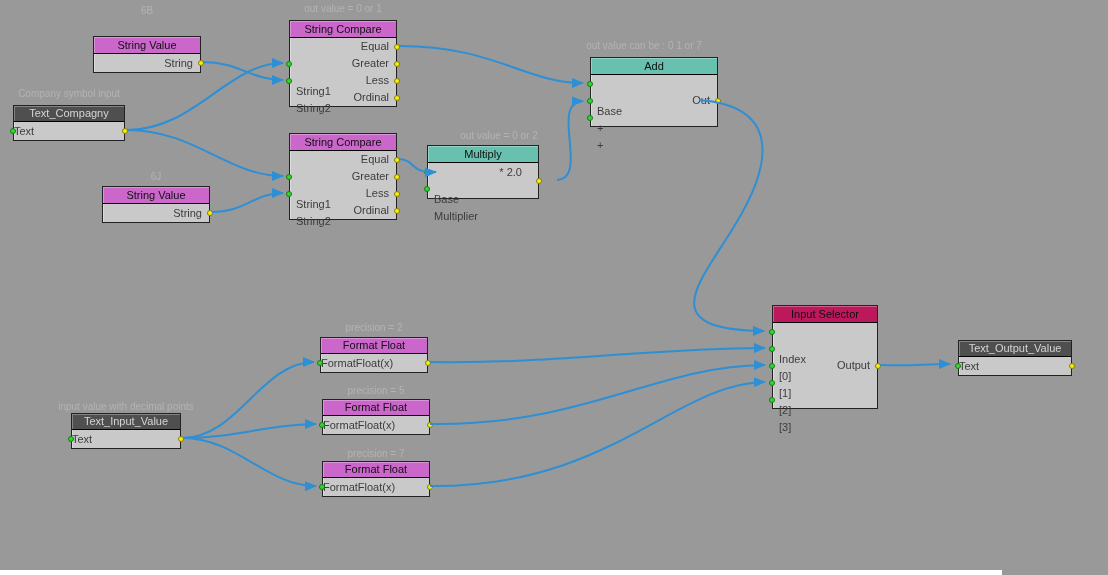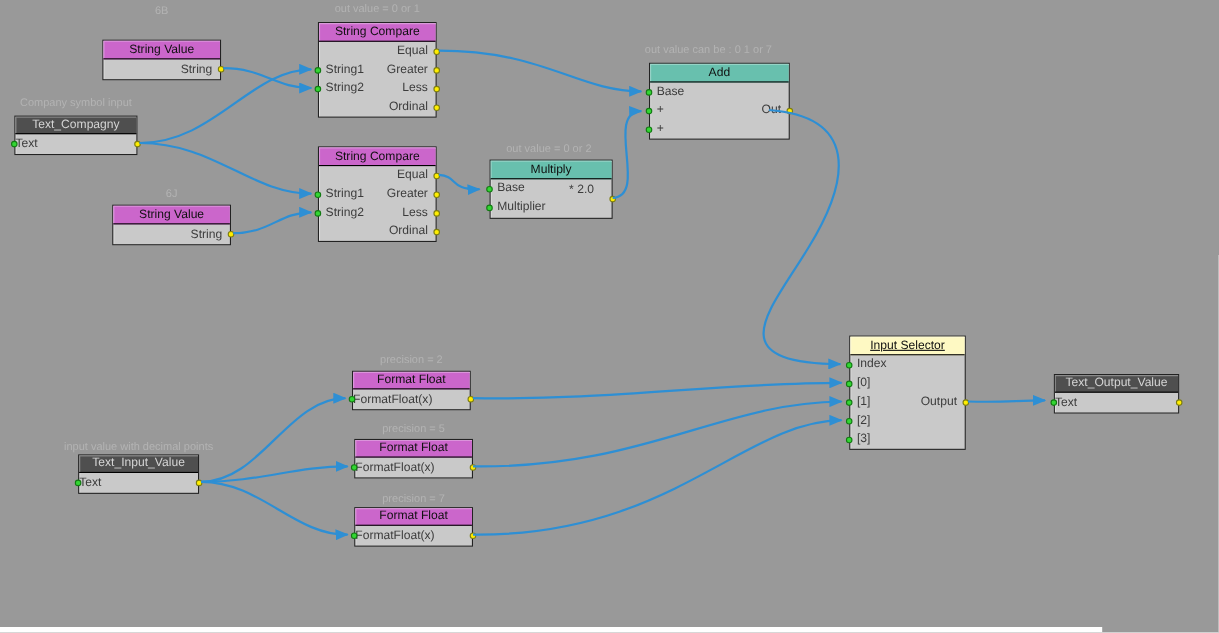--- a/index.html
+++ b/index.html
@@ -18,26 +18,26 @@
     box-shadow: inset 1px 1px 0 rgba(255,255,255,0.35);
   }
   .hdr {
     height:16px; line-height:15px; text-align:center;
     border-bottom:1px solid #000000; color:#101010; white-space:nowrap;
     box-shadow: inset 1px 1px 0 rgba(255,255,255,0.3);
   }
   .hdr.tall { height:17px; line-height:16px; }
   .magenta { background:#cb66cb; }
   .teal    { background:#68c0ae; }
-  .orange  { background:#fef9c3;text-decoration:underline; }
+  .orange  { background:#be185d; }
   .dark    { background:#4f4f4f; color:#d4d4d4; }
 
   .row  { position:relative; height:17px; line-height:17px; }
   .row.s{ height:18px; line-height:18px; }
-  .l { position:absolute; left:6px;  }
+  .l { position:absolute; left:6px;margin-top:28px;  }
   .r { position:absolute; right:7px; }
   .c { display:block; }
 
   .port {
     position:absolute; width:6px; height:6px; border-radius:50%;
     top:50%; transform:translateY(-50%); z-index:3;
   }
   .port.out { right:-4px; background:#ffee00; border:1px solid #7d7d12; }
   .port.in  { left:-4px;  background:#33d633; border:1px solid #127a12; }
 
@@ -132,21 +132,21 @@
       <span class="r">Less</span>
       <span class="port in"></span>
       <span class="port out"></span>
     </div>
     <div class="row">
       <span class="r">Ordinal</span>
       <span class="port out"></span>
     </div>
   </div>
 
-  <div class="node" style="left:445px;top:145px;width:112px">
+  <div class="node" style="left:427px;top:145px;width:112px">
     <div class="hdr tall teal">Multiply</div>
     <div class="mbody">
       <div class="row">
         <span class="l">Base</span>
         <span class="port in"></span>
       </div>
       <div class="row">
         <span class="l">Multiplier</span>
         <span class="port in"></span>
       </div>

